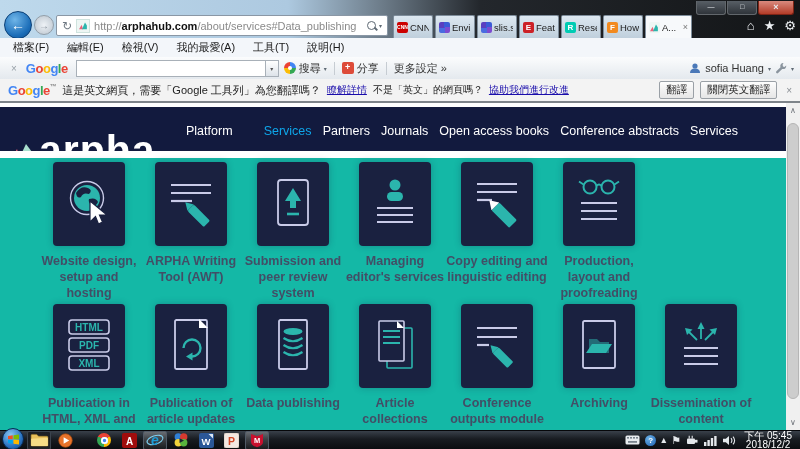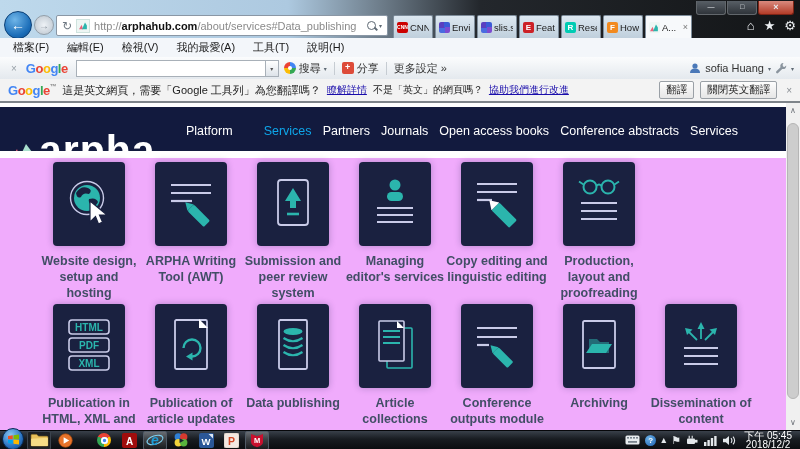--- a/index.html
+++ b/index.html
@@ -86,21 +86,21 @@
     border:1px solid #b5b5b5;border-radius:7px;box-sizing:border-box;}
 
   .site-header{position:absolute;top:4px;left:0;right:14px;height:44px;background:#121a3e;overflow:hidden;}
   .logo{position:absolute;left:8px;top:17px;display:flex;align-items:flex-end;gap:1px;}
   .logo-text{font-size:41px;line-height:40px;font-weight:bold;color:#fff;letter-spacing:1px;transform:translateY(6px);}
   .site-nav{position:absolute;left:186px;right:48px;top:17px;display:flex;justify-content:space-between;
     font-size:12.5px;color:#fff;}
   .site-nav .nav-item{white-space:nowrap;}
   .site-nav .active{color:#0ea5e9;margin-left:20px;}
 
-  .content{position:absolute;top:55px;left:0;right:14px;bottom:0;background:#f0abfc;}
+  .content{position:absolute;top:55px;left:0;right:14px;bottom:0;background:#14b8a6;}
   .tile-row{display:grid;grid-template-columns:repeat(7,1fr);padding:0 38px;justify-items:center;}
   .row1{margin-top:4px;}
   .cell{display:flex;flex-direction:column;align-items:center;width:102px;}
   .row1 .cell{height:142px;}
   .tile{width:72px;height:84px;background:#1a2140;border-radius:4px;display:flex;align-items:center;justify-content:center;
     box-shadow:0 0 7px rgba(23,33,73,.28);}
   .cell-label{margin-top:7px;font-size:12.5px;font-weight:bold;line-height:16px;color:#424e66;text-align:center;width:104px;}
   svg text{font-family:"Liberation Sans","DejaVu Sans",sans-serif;}
 
   

